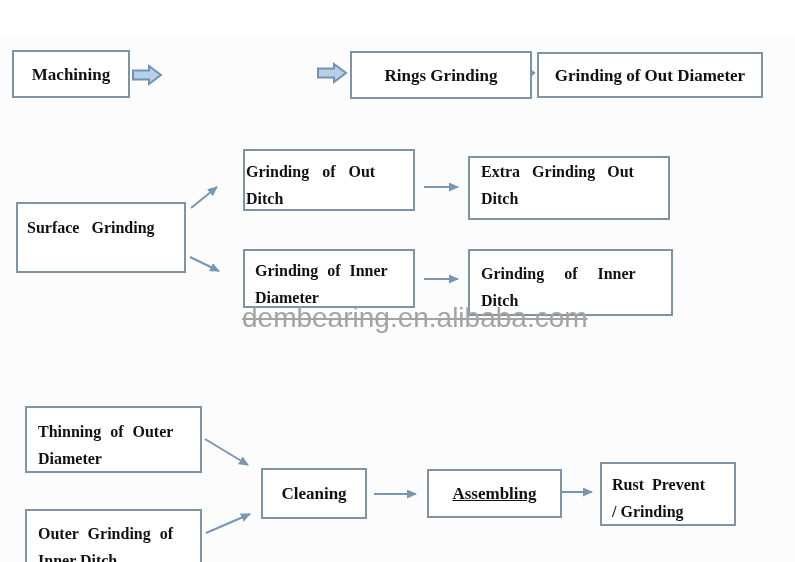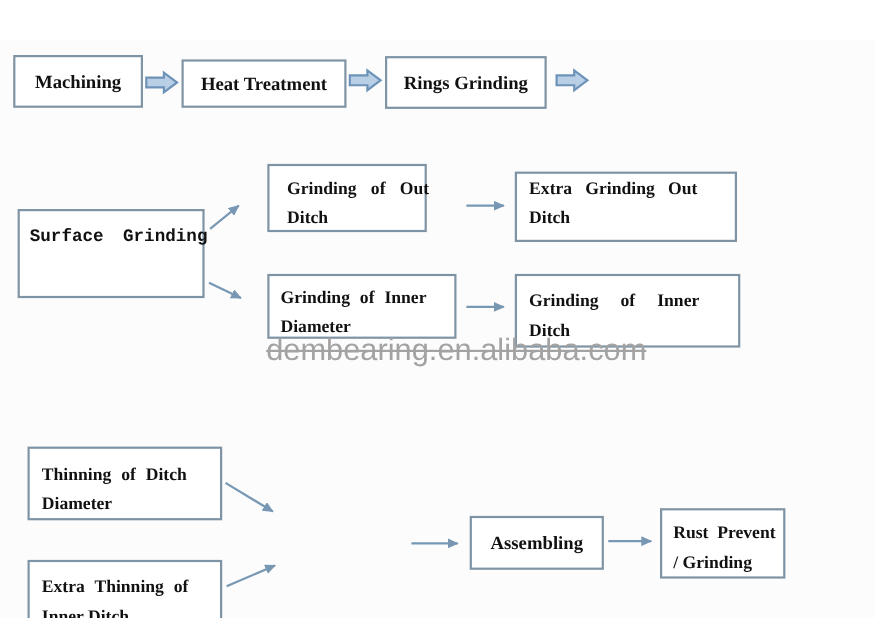--- a/index.html
+++ b/index.html
@@ -27,32 +27,32 @@
   .line{line-height:27px;white-space:nowrap;}
   .fs17{font-size:17px;}
   .fs16{font-size:16px;}
   .ws4{word-spacing:4px;}
   .ws5{word-spacing:5px;}
   .ws8{word-spacing:8px;}
   .ws9{word-spacing:9px;}
   .ws16{word-spacing:16px;}
   .b-machining{left:12px;top:14px;width:118px;height:48px;}
   .b-heat{left:165px;top:18px;width:150px;height:44px;}
-  .b-rings{left:350px;top:15px;width:147px;height:48px;}
+  .b-rings{left:350px;top:15px;width:182px;height:48px;}
   .b-godiam{left:537px;top:16px;width:226px;height:46px;}
-  .b-surface{left:16px;top:154px;width:170px;height:81px;padding:10px 9px 0;font-family:Liberation Mono, monospace;}
-  .b-goditch{left:243px;top:113px;width:145px;height:62px;padding:7px 16px 0;}
+  .b-surface{left:16px;top:166px;width:170px;height:71px;padding:10px 9px 0;}
+  .b-goditch{left:243px;top:113px;width:172px;height:62px;padding:7px 1px 0;}
   .b-egoditch{left:468px;top:120px;width:202px;height:64px;padding:0 11px 0;}
   .b-gidiam{left:243px;top:213px;width:172px;height:59px;padding:6px 10px 0;}
   .b-giditch{left:468px;top:213px;width:205px;height:67px;padding:9px 11px 0;}
   .b-thinning{left:25px;top:370px;width:177px;height:67px;padding:10px 11px 0;}
   .b-eginner{left:25px;top:473px;width:177px;height:65px;padding:9px 11px 0;}
   .b-cleaning{left:261px;top:432px;width:106px;height:51px;}
-  .b-assembling{left:427px;top:433px;width:122px;height:49px;}
-  .b-rust{left:600px;top:426px;width:114px;height:64px;padding:7px 10px 0;}
+  .b-assembling{left:427px;top:433px;width:135px;height:49px;text-decoration:underline;}
+  .b-rust{left:600px;top:426px;width:136px;height:64px;padding:7px 10px 0;}
   .watermark{
     position:absolute;left:242px;top:266px;
     font-family:"Liberation Sans","DejaVu Sans",sans-serif;
     font-size:28px;
     color:var(--watermark,#a3a3a3);
     text-decoration:line-through;
     text-decoration-thickness:2px;
     letter-spacing:0px;
     white-space:nowrap;
   }
@@ -79,28 +79,28 @@
     <line class="thin" x1="205" y1="403" x2="248" y2="429" marker-end="url(#ahead)"></line>
     <line class="thin" x1="206" y1="497" x2="250" y2="478" marker-end="url(#ahead)"></line>
     <line class="thin" x1="374" y1="458" x2="416" y2="458" marker-end="url(#ahead)"></line>
     <line class="thin" x1="553" y1="456" x2="592" y2="456" marker-end="url(#ahead)"></line>
   </svg>
 
   <div class="box center fs17 b-machining">
     <span class="line">Machining</span>
   </div>
 
-  <div class="box center fs17 b-heat">
-    <span class="line">Heat Treatment</span>
-  </div>
 
   <div class="box center fs17 b-rings">
     <span class="line">Rings Grinding</span>
   </div>
 
+  <div class="box center fs17 b-godiam">
+    <span class="line">Grinding of Out Diameter</span>
+  </div>
 
   <div class="box fs16 b-surface">
     <div class="line ws8">Surface Grinding</div>
   </div>
 
   <div class="box fs16 b-goditch">
     <div class="line ws9">Grinding of Out</div>
     <div class="line">Ditch</div>
   </div>
 
@@ -115,29 +115,32 @@
   </div>
 
   <div class="box fs16 b-giditch">
     <div class="line ws16">Grinding of Inner</div>
     <div class="line">Ditch</div>
   </div>
 
   <div class="watermark">dembearing.en.alibaba.com</div>
 
   <div class="box fs16 b-thinning">
-    <div class="line ws5">Thinning of Ditch</div>
+    <div class="line ws5">Thinning of Outer</div>
     <div class="line">Diameter</div>
   </div>
 
   <div class="box fs16 b-eginner">
-    <div class="line ws5">Extra Thinning of</div>
+    <div class="line ws5">Outer Grinding of</div>
     <div class="line">Inner Ditch</div>
   </div>
 
+  <div class="box center fs17 b-cleaning">
+    <span class="line">Cleaning</span>
+  </div>
 
   <div class="box center fs17 b-assembling">
     <span class="line">Assembling</span>
   </div>
 
   <div class="box fs16 b-rust">
     <div class="line ws4">Rust Prevent</div>
     <div class="line">/ Grinding</div>
   </div>
 

